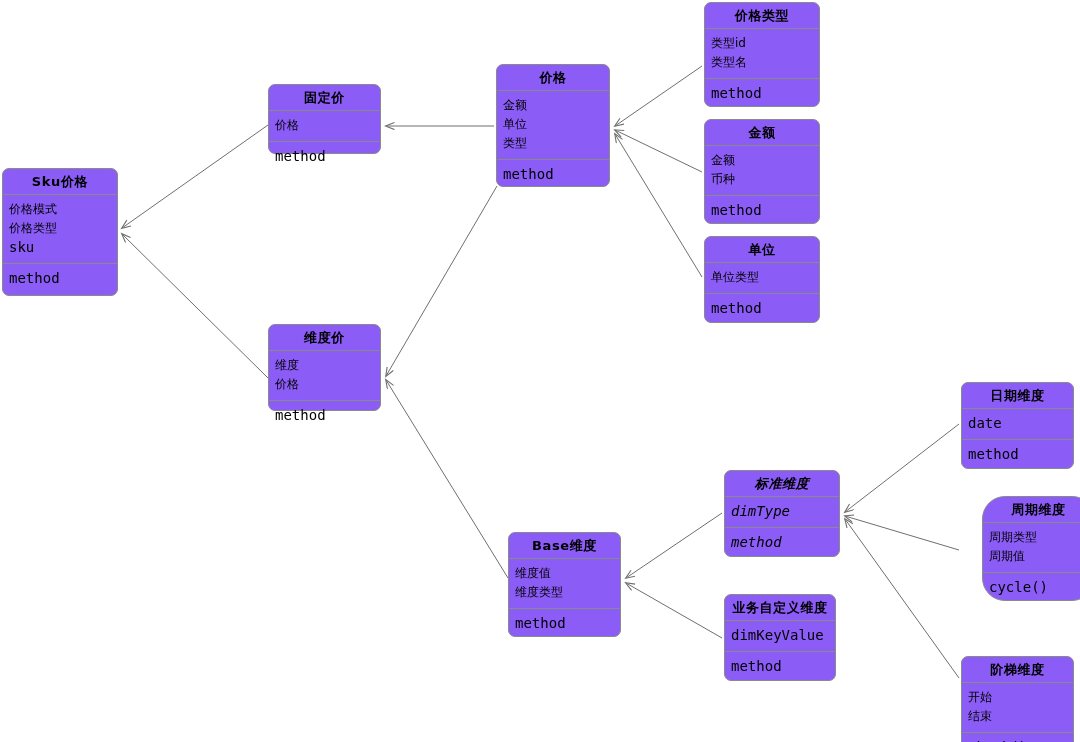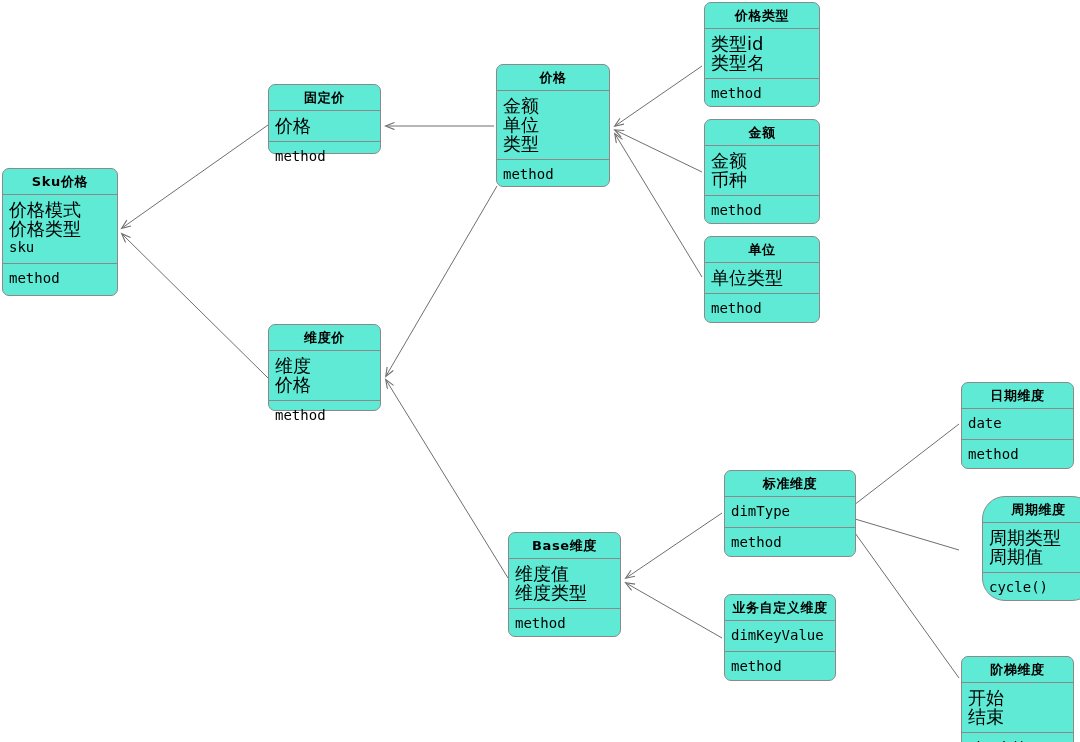--- a/index.html
+++ b/index.html
@@ -19,21 +19,21 @@
     position: absolute;
     left: 0;
     top: 0;
     width: 1080px;
     height: 742px;
     pointer-events: none;
   }
   .uml-class {
     position: absolute;
     box-sizing: border-box;
-    background: #5eead4;
+    background: #8b5cf6;
     border: 1px solid #8a8a8a;
     border-radius: 7px;
     z-index: 2;
   }
   .uml-title {
     box-sizing: border-box;
     text-align: center;
     font-size: 13px;
     color: #000000;
     padding: 5px 4px 5px 4px;
@@ -48,21 +48,21 @@
   .uml-attrs {
     box-sizing: border-box;
     border-bottom: 1px solid #8a8a8a;
     padding: 5px 0 6px 6px;
   }
   .uml-ops {
     box-sizing: border-box;
     padding: 5px 0 6px 6px;
   }
   .uml-row {
-    font-size: 18px;
+    font-size: 12px;
     line-height: 19px;
     color: #000000;
     white-space: nowrap;
   }
   .mono {
     font-family: "DejaVu Sans Mono", "Liberation Mono", monospace;
     font-size: 14px;
     letter-spacing: 0px;
   }
 </style>
@@ -168,21 +168,21 @@
       <div class="uml-class" style="left: 508px; top: 532px; width: 113px; height: 105px;">
         <div class="uml-title bold">Base维度</div>
         <div class="uml-attrs">
           <div class="uml-row">维度值</div>
           <div class="uml-row">维度类型</div>
         </div>
         <div class="uml-ops">
           <div class="uml-row mono">method</div>
         </div>
       </div>
-      <div class="uml-class" style="left: 724px; top: 470px; width: 132px; height: 87px;">
+      <div class="uml-class" style="left: 724px; top: 470px; width: 116px; height: 87px; font-style: italic;">
         <div class="uml-title bold">标准维度</div>
         <div class="uml-attrs">
           <div class="uml-row mono">dimType</div>
         </div>
         <div class="uml-ops">
           <div class="uml-row mono">method</div>
         </div>
       </div>
       <div class="uml-class" style="left: 724px; top: 594px; width: 112px; height: 87px;">
         <div class="uml-title bold">业务自定义维度</div>

